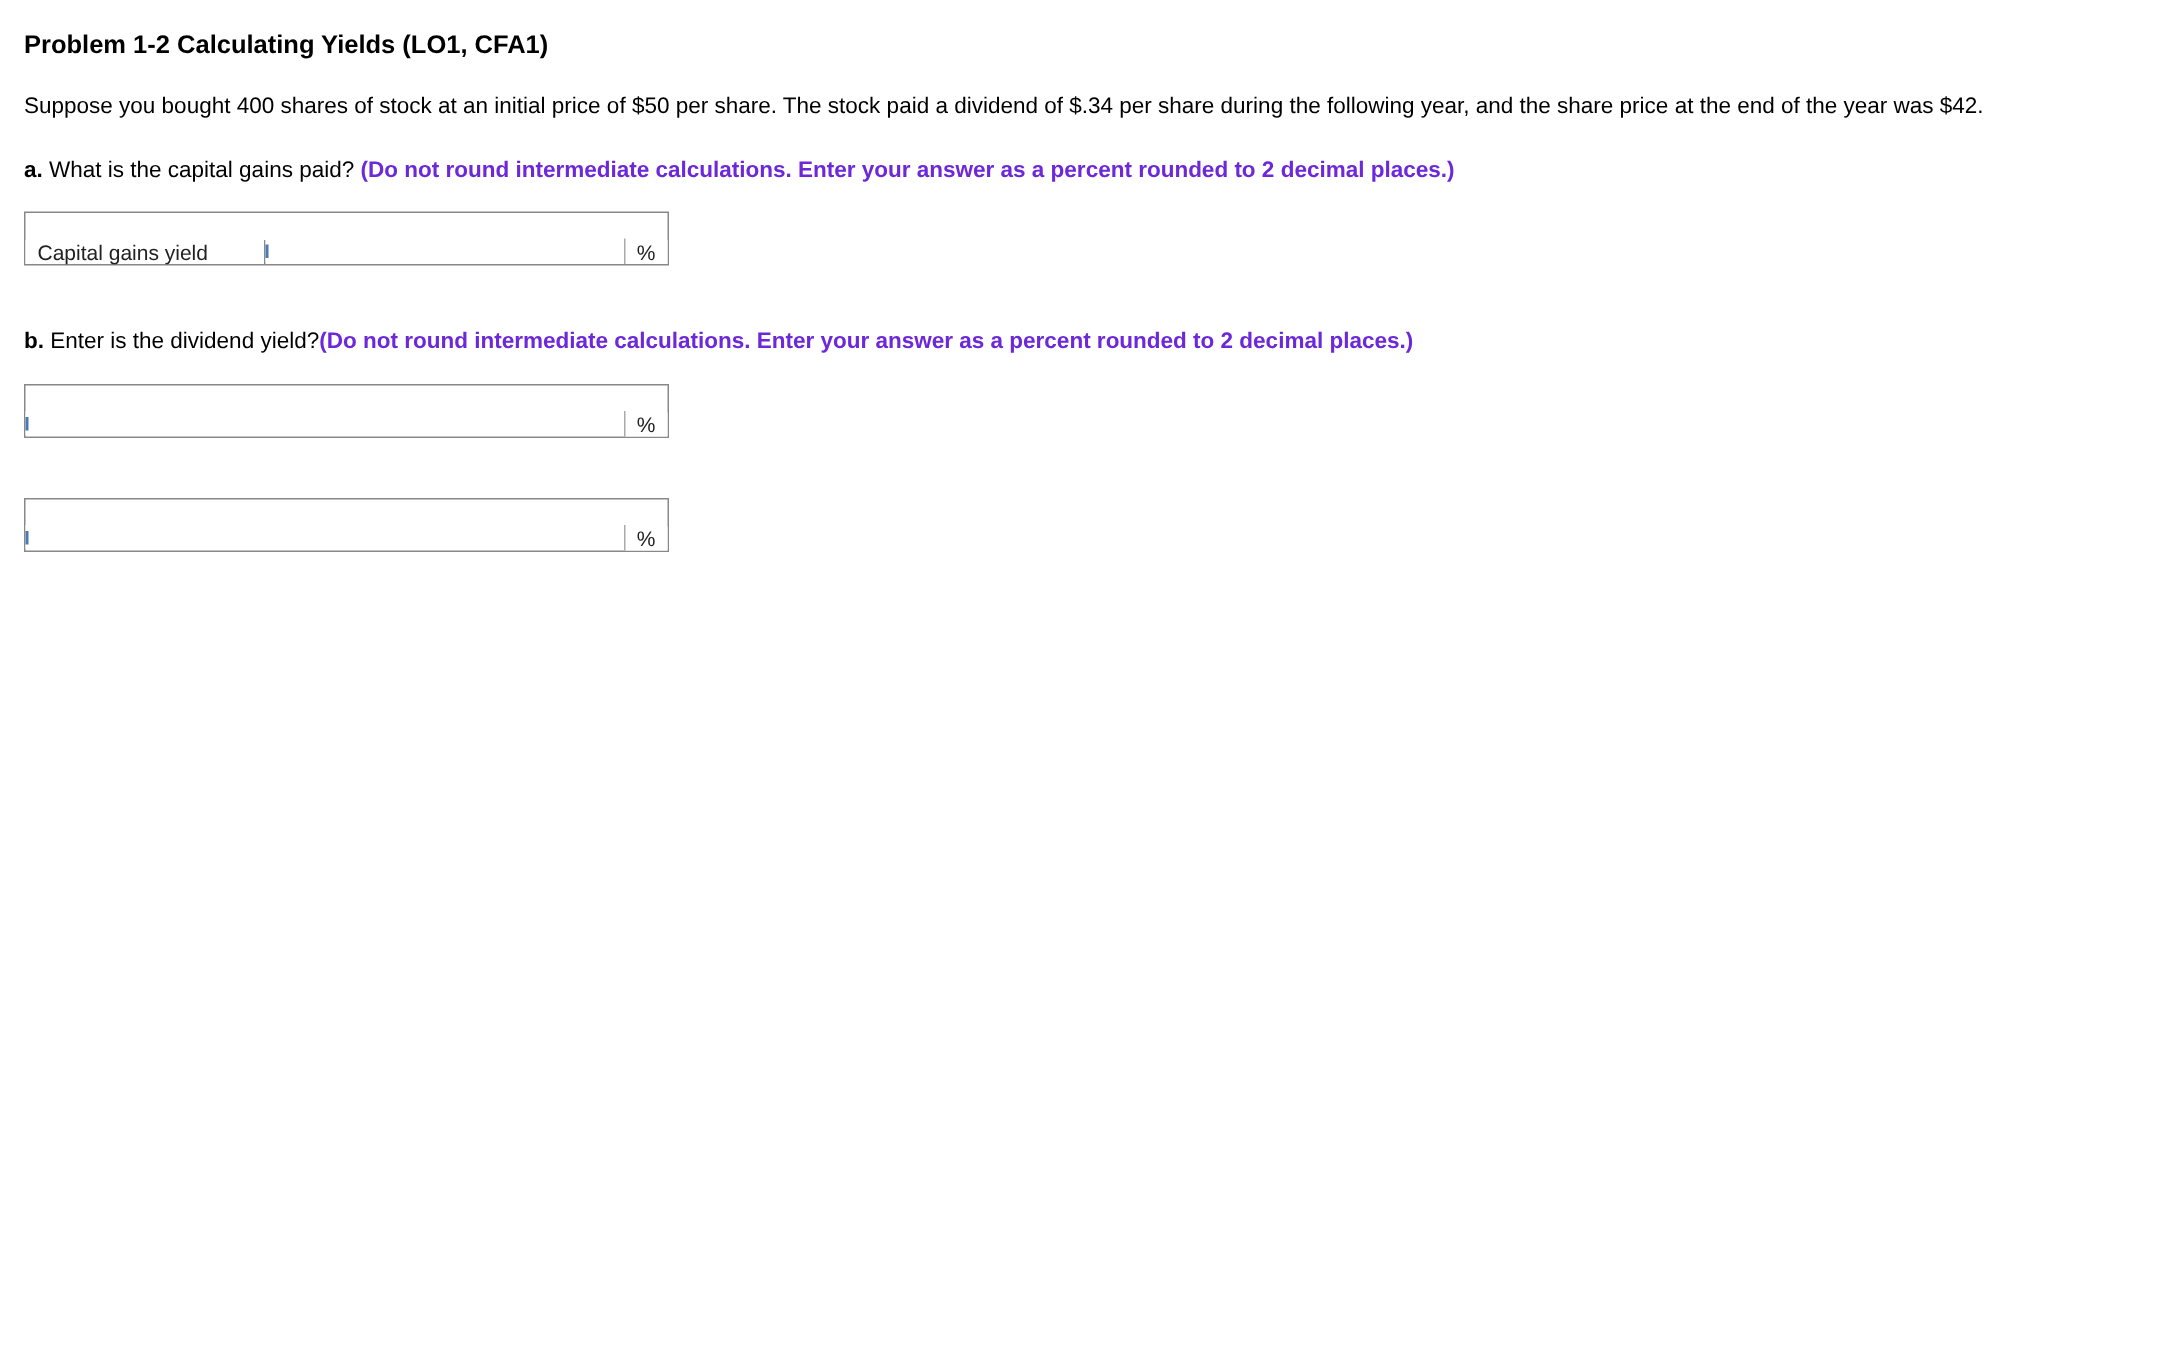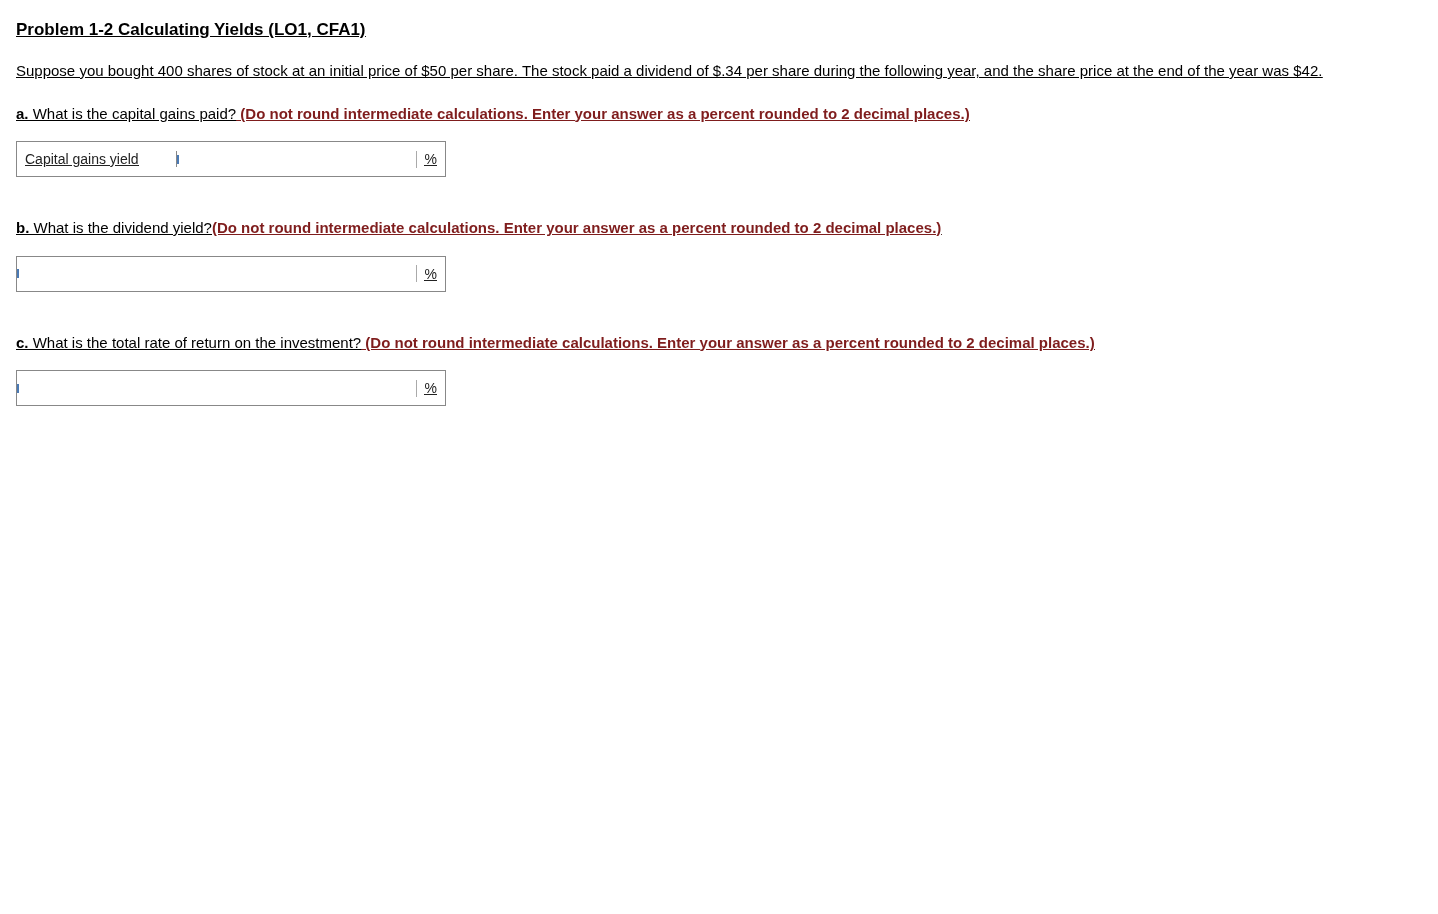--- a/index.html
+++ b/index.html
@@ -1,19 +1,18 @@
 <!DOCTYPE html>
 <html><head>
   <meta charset="utf-8">
   <style>
     * {
       box-sizing: border-box;
       margin: 0;
       padding: 0;
-      text-decoration: underline;
     }
 
     body {
       background: #ffffff;
       font-family: Arial, sans-serif;
       font-size: 15px;
       color: #000000;
       padding: 20px 16px;
       width: 1438px;
       min-height: 914px;
@@ -35,27 +34,27 @@
       margin-bottom: 40px;
     }
 
     .question-text {
       margin-bottom: 16px;
       line-height: 1.5;
       max-width: 1380px;
     }
 
     .question-text .instruction {
-      color: #7f1d1d;
+      color: #6d28d9;
       font-weight: bold;
     }
 
     .input-row {
       display: flex;
-      align-items: center;
+      align-items: flex-end;
       border: 1px solid #888;
       width: 430px;
       height: 36px;
     }
 
     .input-label {
       display: flex;
       align-items: center;
       padding: 0 8px;
       border-right: 1px solid #888;
@@ -117,33 +116,30 @@
     <div class="input-label">Capital gains yield</div>
     <div class="input-field-wrapper">
       <input type="text" aria-label="Capital gains yield" placeholder="" style="">
     </div>
     <div class="percent-label">%</div>
   </div>
 </div>
 
 <div class="question-block">
   <div class="question-text">
-    <strong>b.</strong><span> What is the dividend yield?</span><span class="instruction">(Do not round intermediate calculations. Enter your answer as a percent rounded to 2 decimal places.)</span>
+    <strong>b.</strong><span> Enter is the dividend yield?</span><span class="instruction">(Do not round intermediate calculations. Enter your answer as a percent rounded to 2 decimal places.)</span>
   </div>
   <div class="input-row">
     <div class="input-field-wrapper">
       <input type="text" aria-label="Dividend yield" placeholder="" style="">
     </div>
     <div class="percent-label">%</div>
   </div>
 </div>
 
 <div class="question-block">
-  <div class="question-text">
-    <strong>c.</strong><span> What is the total rate of return on the investment?</span><span class="instruction"> (Do not round intermediate calculations. Enter your answer as a percent rounded to 2 decimal places.)</span>
-  </div>
   <div class="input-row">
     <div class="input-field-wrapper">
       <input type="text" aria-label="Total rate of return" placeholder="" style="">
     </div>
     <div class="percent-label">%</div>
   </div>
 </div>
 
 </body></html>

